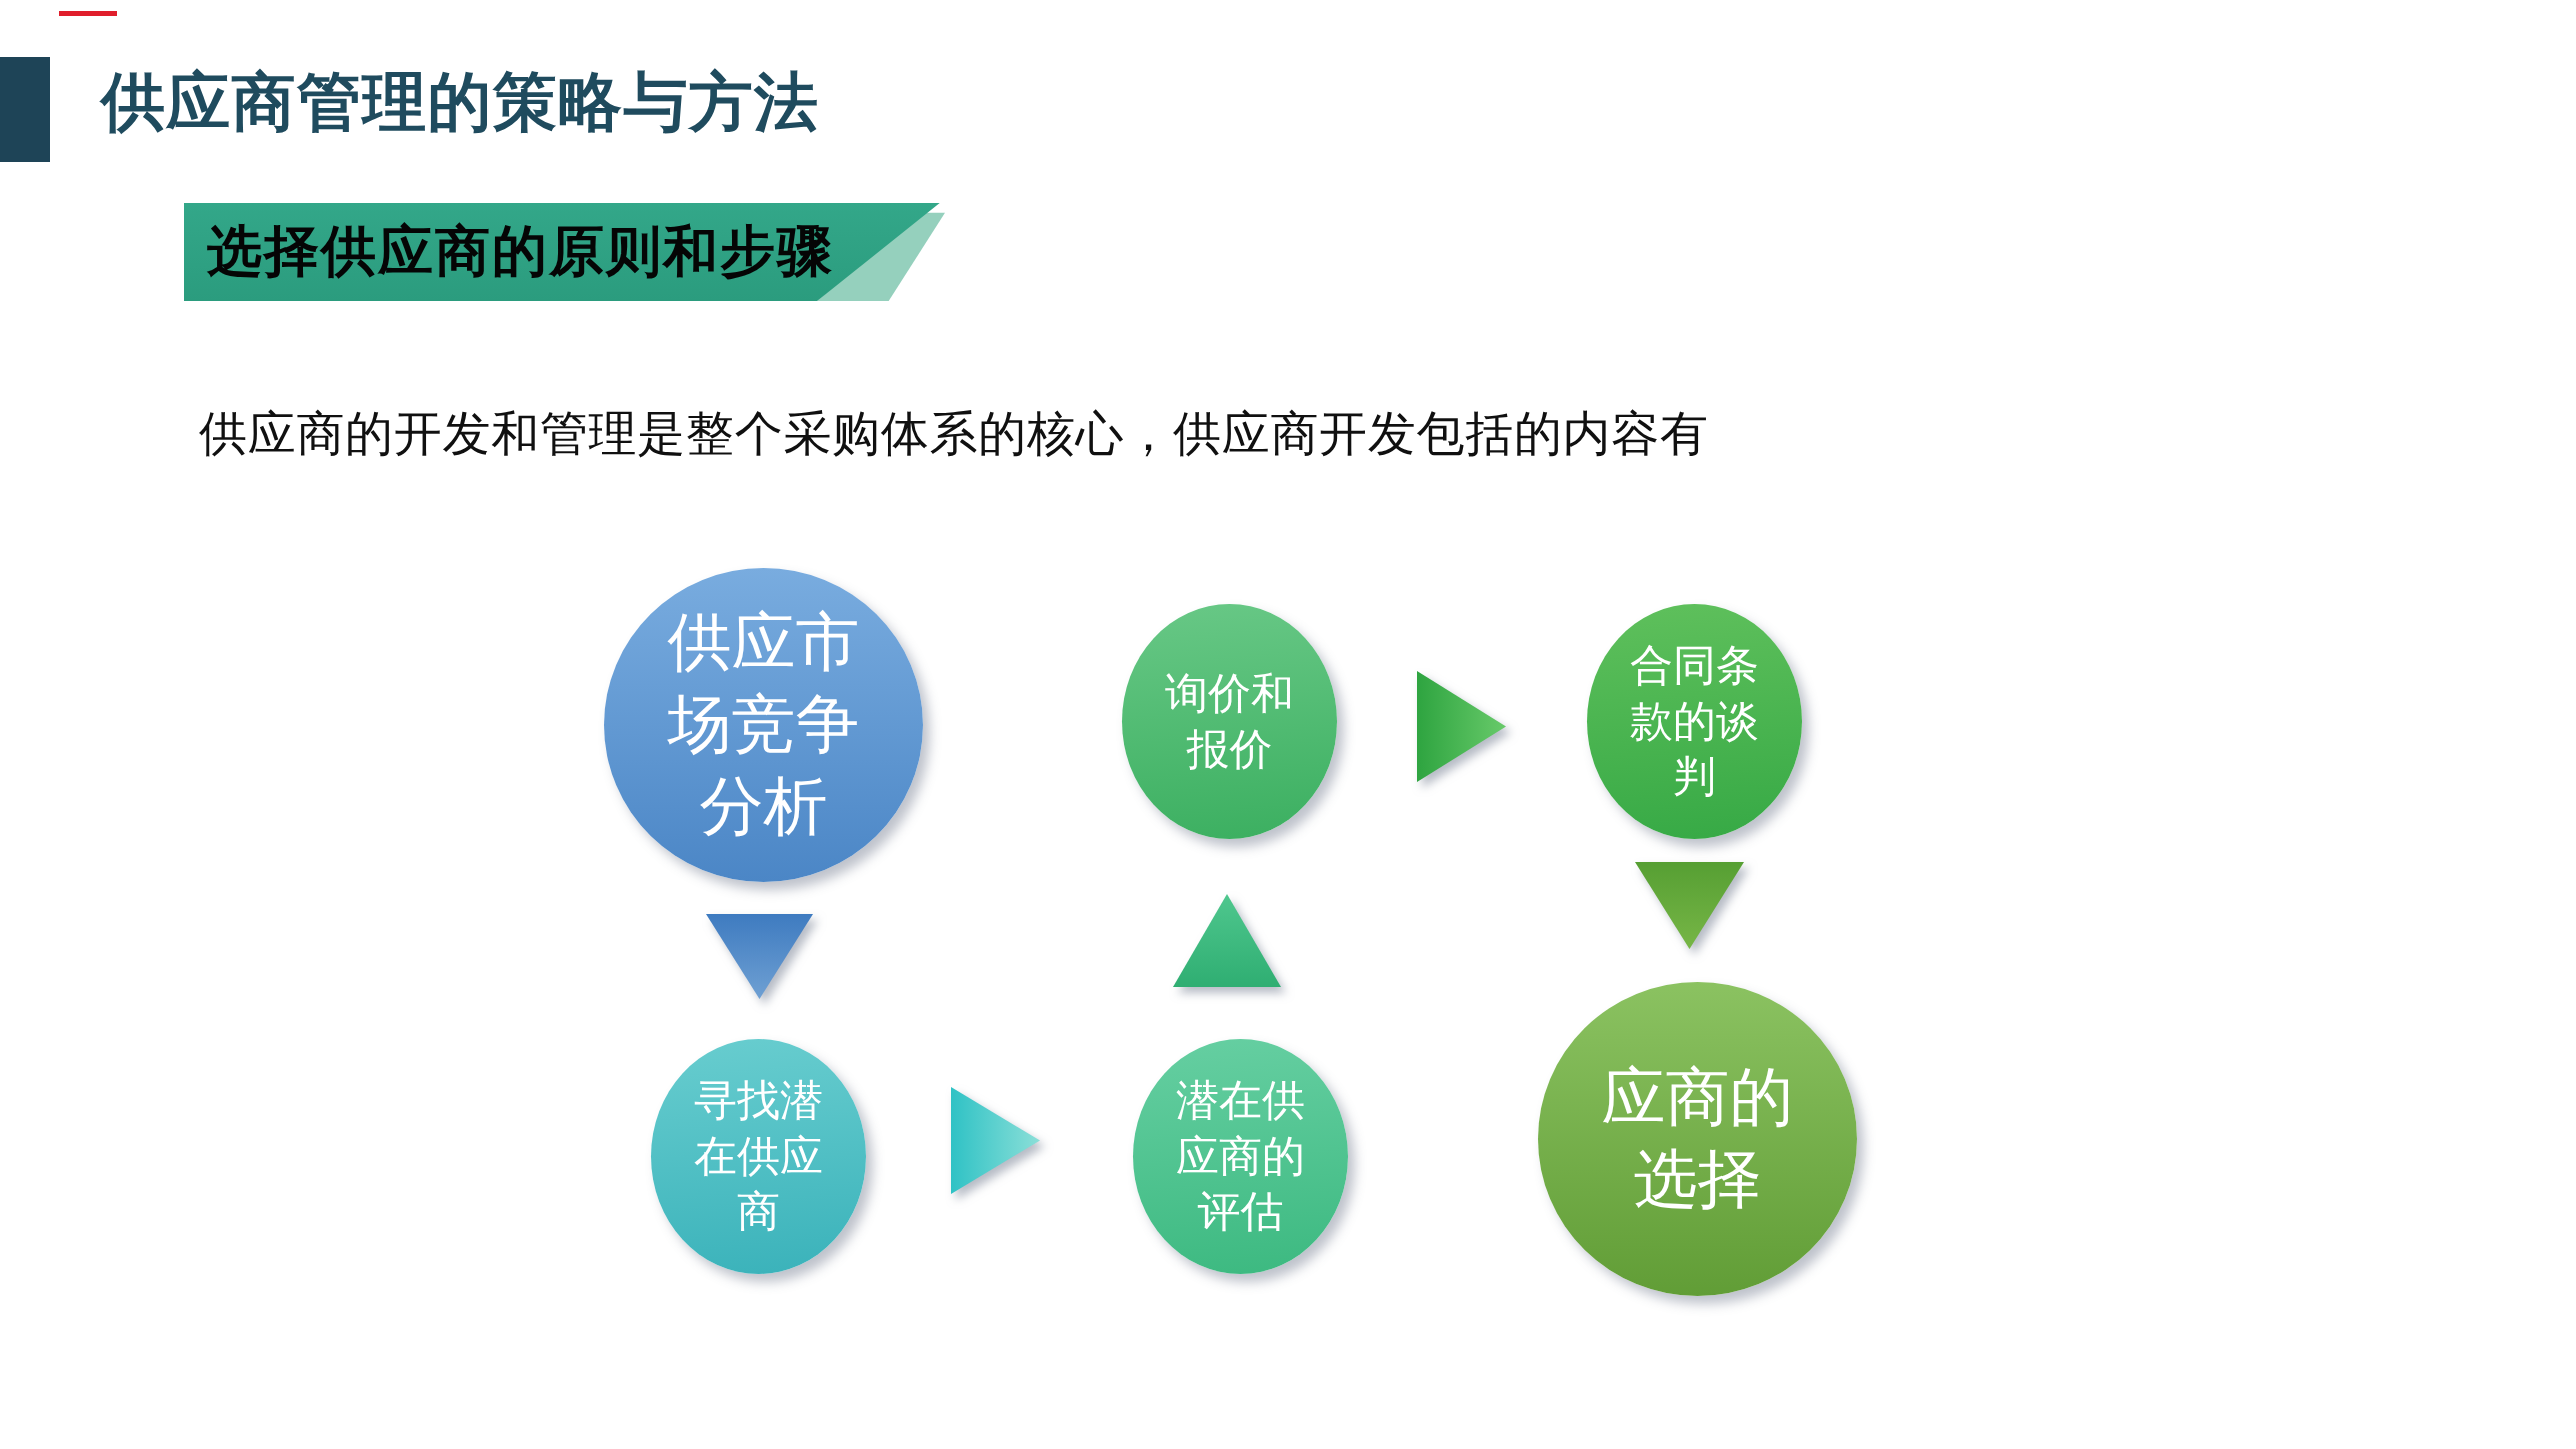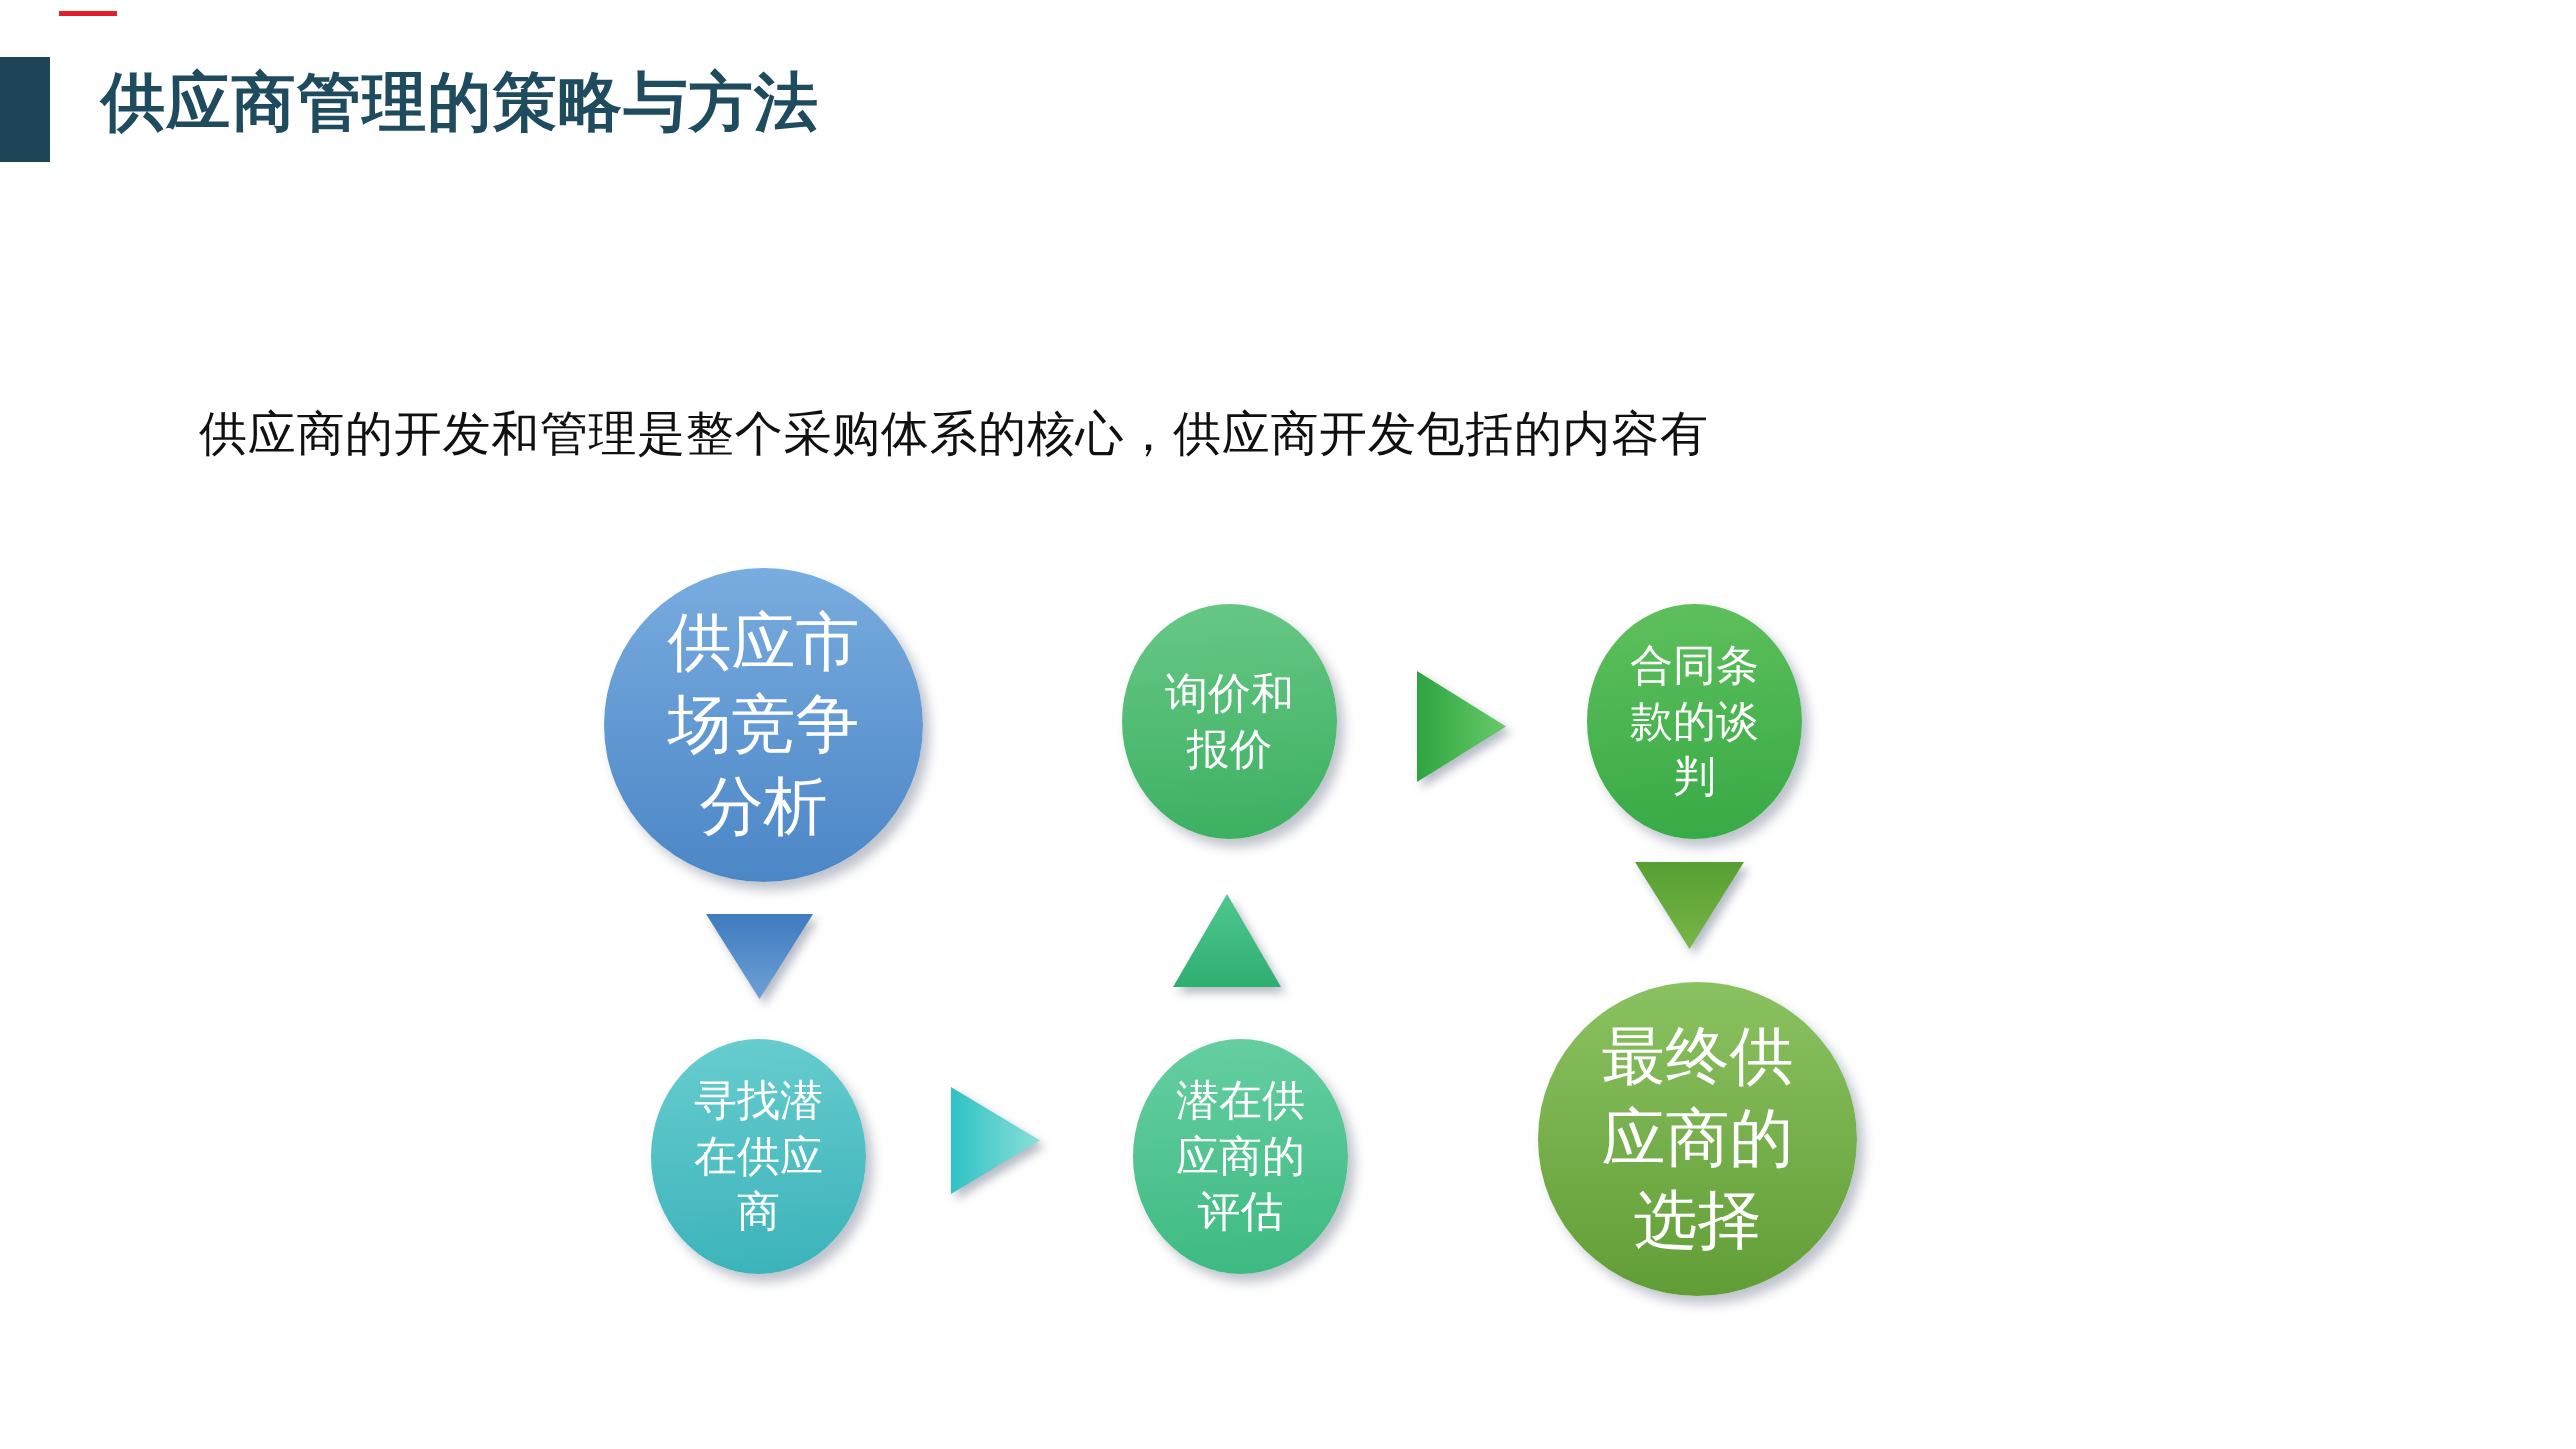--- a/index.html
+++ b/index.html
@@ -84,20 +84,25 @@
 </head>
 <body>
 
 <div class="slide">
 
   <div class="red-bar"></div>
   <div class="navy-square"></div>
 
   <div class="slide-title">供应商管理的策略与方法</div>
 
+  <div class="banner">
+    <div class="banner-fold"></div>
+    <div class="banner-main"></div>
+    <div class="banner-label">选择供应商的原则和步骤</div>
+  </div>
 
   <div class="intro">供应商的开发和管理是整个采购体系的核心，供应商开发包括的内容有</div>
 
   <div>
 
     <div class="ellipse node-large node-market">
       <span class="node-line">供应市</span>
       <span class="node-line">场竞争</span>
       <span class="node-line">分析</span>
     </div>
@@ -139,20 +144,19 @@
       <span class="node-line">合同条</span>
       <span class="node-line">款的谈</span>
       <span class="node-line">判</span>
     </div>
 
     <div class="arrow-wrap aw-down-green">
         <div class="arrow"></div>
       </div>
 
     <div class="ellipse node-large node-final">
-      <span class="node-line">最终供</span>
       <span class="node-line">应商的</span>
       <span class="node-line">选择</span>
     </div>
 
   </div>
 </div>
 
 
 </body></html>

